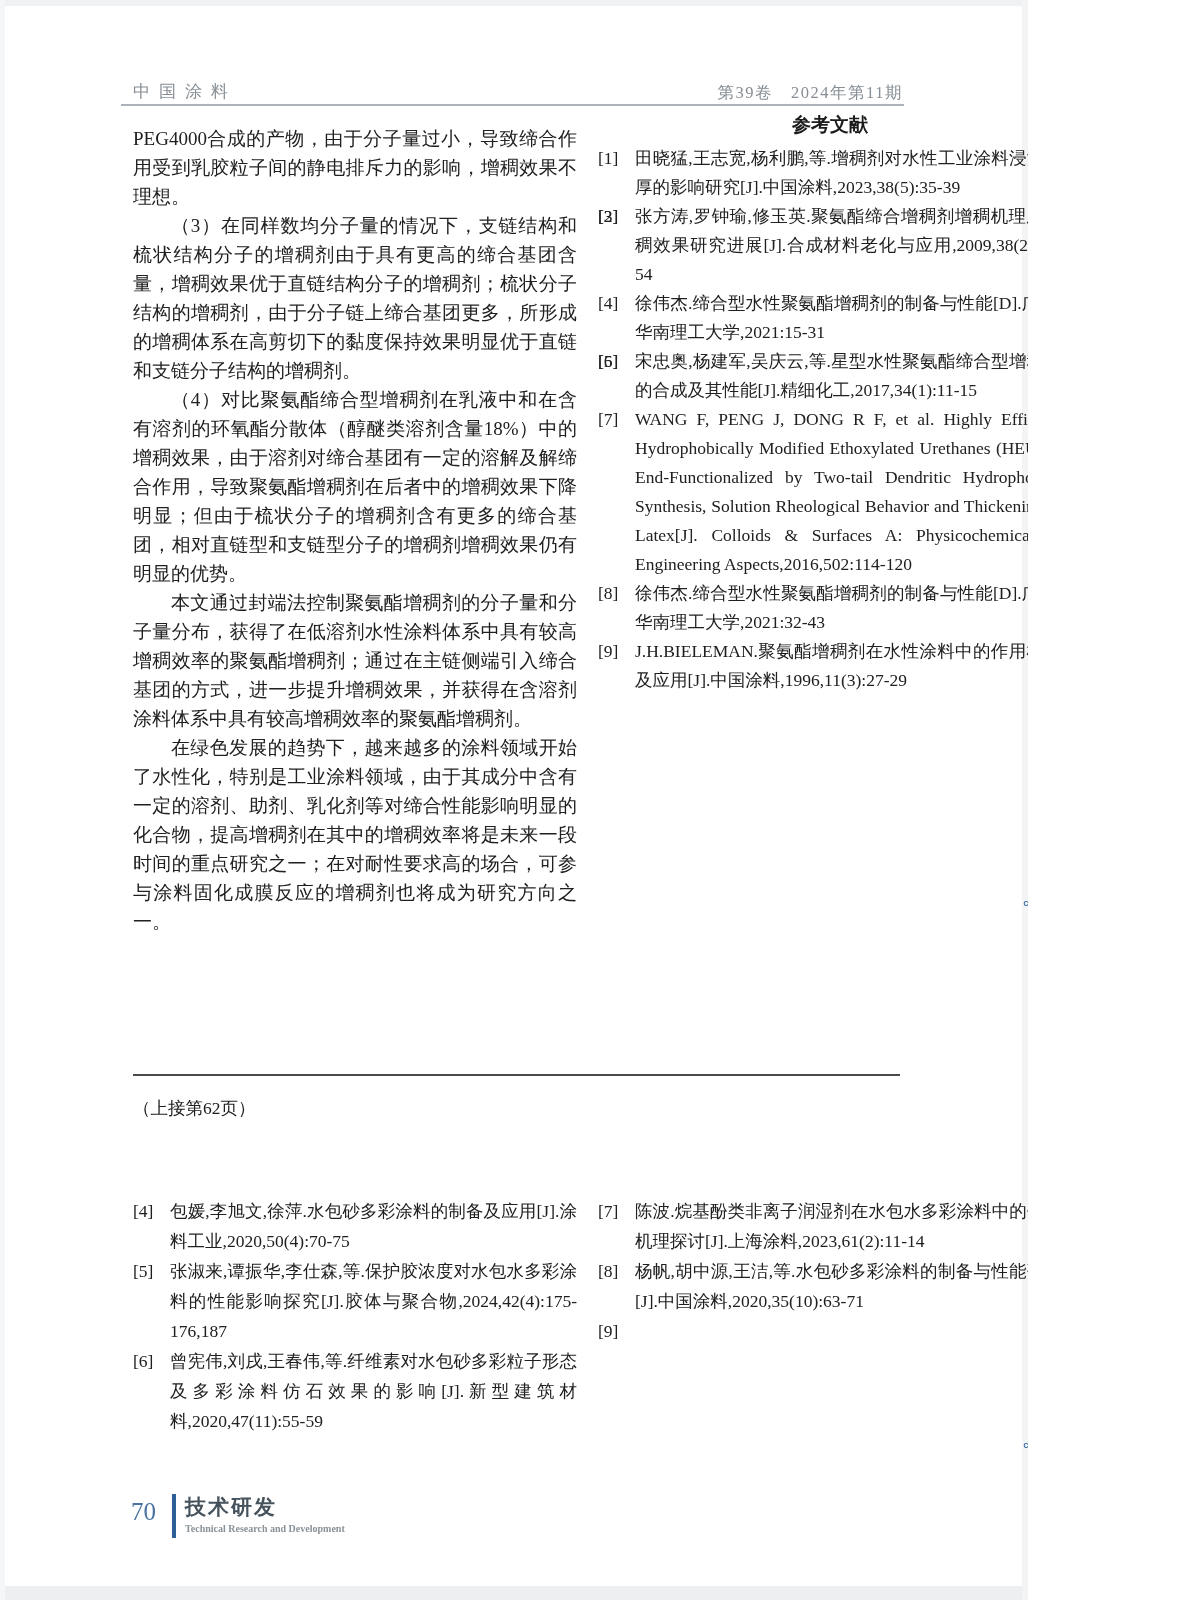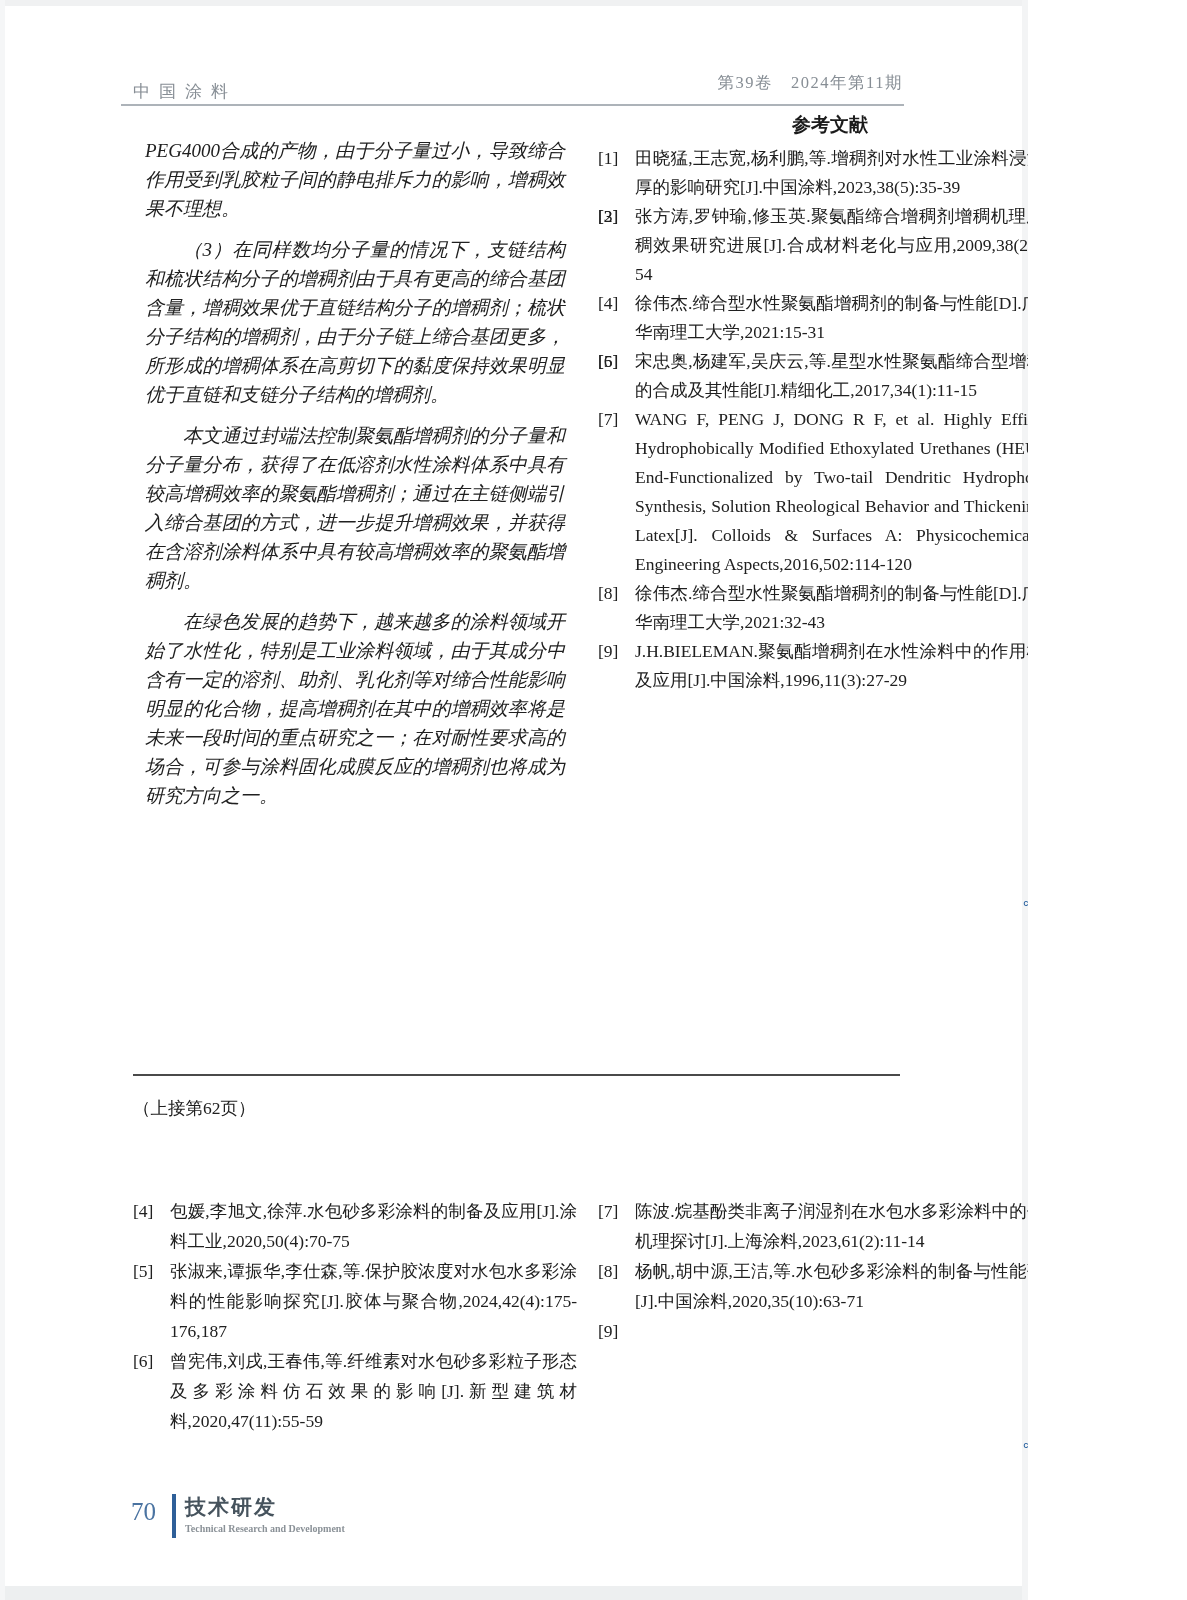--- a/index.html
+++ b/index.html
@@ -13,31 +13,31 @@
   .edge-bottom { position:absolute; left:0; bottom:0; width:100%; height:14px; background:#edeff0; }
   .edge-right  { position:absolute; right:0; top:0; width:6px; height:100%; background:#f3f4f5; }
   .edge-left   { position:absolute; left:0; top:0; width:5px; height:100%; background:#f5f6f7; }
 
   
   .header-journal {
     position:absolute; left:133px; top:80px;
     font-size:17px; letter-spacing:9px; color:#878e95;
   }
   .header-issue {
-    position:absolute; right:125px; top:72px;
+    position:absolute; right:125px; top:82px;
     font-size:16.5px; letter-spacing:1.5px; color:#878e95;
   }
   .header-rule { position:absolute; left:121px; right:124px; top:104px; height:2px; background:#adb3b9; }
 
   
   .col-left {
     position:absolute; left:133px; top:124px; width:444px;
     font-size:19px; line-height:29px; text-align:justify; color:#202020;
   }
-  .col-left p { margin:12px;font-style:italic; }
+  .col-left p { margin:0; }
   .col-left p.indent { text-indent:2em; }
 
   .col-right {
     position:absolute; left:598px; top:110px; width:464px;
     font-size:17.5px; line-height:29px; color:#202020;
   }
   .ref-title { margin:0 0 5px 0; text-align:center; font-weight:bold; font-size:19px; color:#1b1b1b; }
   .ref { position:relative; padding-left:37px; text-align:justify; }
   .ref-label { position:absolute; left:0; top:0; }
 
@@ -86,20 +86,21 @@
   <div class="edge-right"></div>
   <div class="edge-left"></div>
 
   <div class="header-journal">中国涂料</div>
   <div class="header-issue">第39卷　2024年第11期</div>
   <div class="header-rule"></div>
 
   <div class="col-left">
     <p class="para">PEG4000合成的产物，由于分子量过小，导致缔合作用受到乳胶粒子间的静电排斥力的影响，增稠效果不理想。</p>
     <p class="para indent">（3）在同样数均分子量的情况下，支链结构和梳状结构分子的增稠剂由于具有更高的缔合基团含量，增稠效果优于直链结构分子的增稠剂；梳状分子结构的增稠剂，由于分子链上缔合基团更多，所形成的增稠体系在高剪切下的黏度保持效果明显优于直链和支链分子结构的增稠剂。</p>
+    <p class="para indent">（4）对比聚氨酯缔合型增稠剂在乳液中和在含有溶剂的环氧酯分散体（醇醚类溶剂含量18%）中的增稠效果，由于溶剂对缔合基团有一定的溶解及解缔合作用，导致聚氨酯增稠剂在后者中的增稠效果下降明显；但由于梳状分子的增稠剂含有更多的缔合基团，相对直链型和支链型分子的增稠剂增稠效果仍有明显的优势。</p>
     <p class="para indent">本文通过封端法控制聚氨酯增稠剂的分子量和分子量分布，获得了在低溶剂水性涂料体系中具有较高增稠效率的聚氨酯增稠剂；通过在主链侧端引入缔合基团的方式，进一步提升增稠效果，并获得在含溶剂涂料体系中具有较高增稠效率的聚氨酯增稠剂。</p>
     <p class="para indent">在绿色发展的趋势下，越来越多的涂料领域开始了水性化，特别是工业涂料领域，由于其成分中含有一定的溶剂、助剂、乳化剂等对缔合性能影响明显的化合物，提高增稠剂在其中的增稠效率将是未来一段时间的重点研究之一；在对耐性要求高的场合，可参与涂料固化成膜反应的增稠剂也将成为研究方向之一。</p>
   </div>
 
   <div class="col-right">
     <h3 class="ref-title">参考文献</h3>
     <div class="ref">
       <span class="ref-label">[1]</span>
       <span class="ref-text">田晓猛,王志宽,杨利鹏,等.增稠剂对水性工业涂料浸涂膜厚的影响研究[J].中国涂料,2023,38(5):35-39</span>
     </div>

